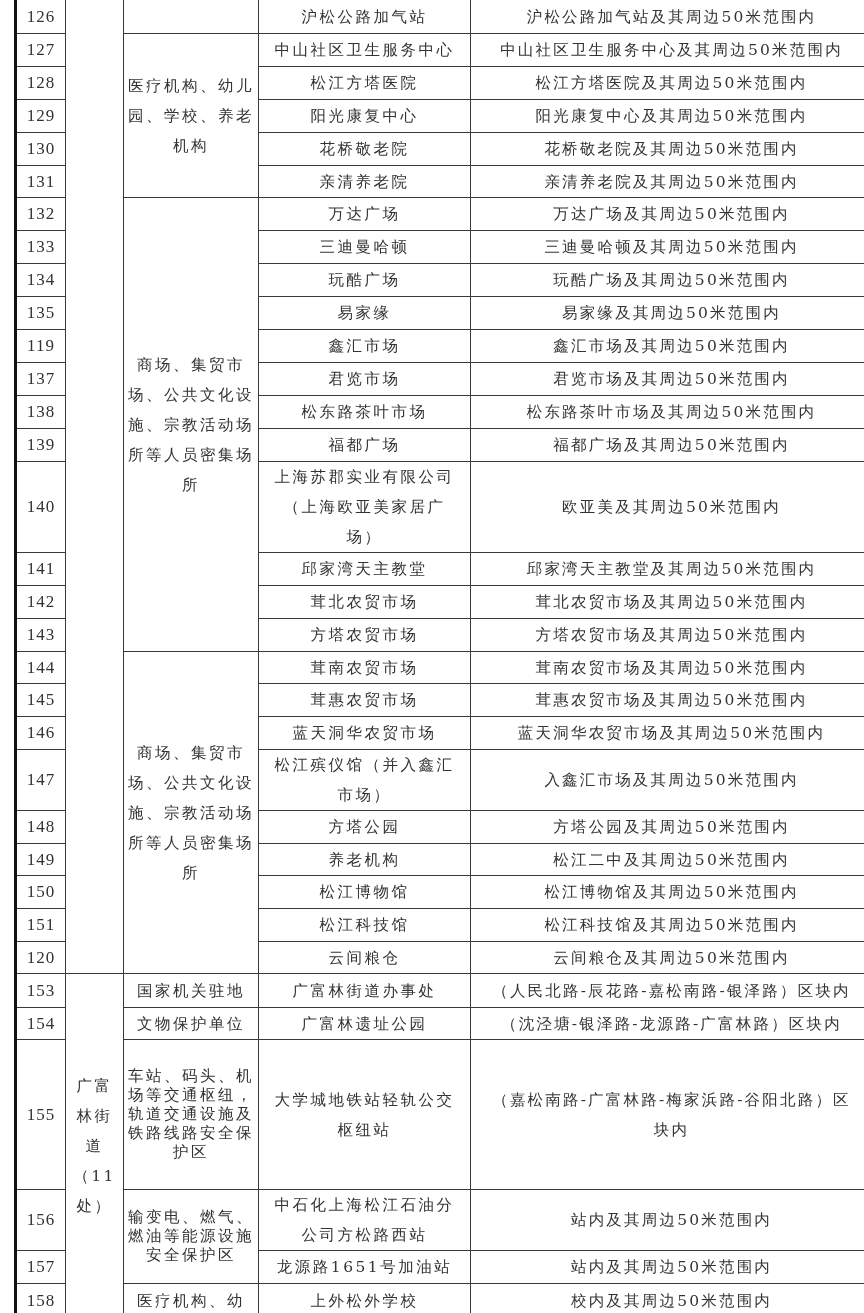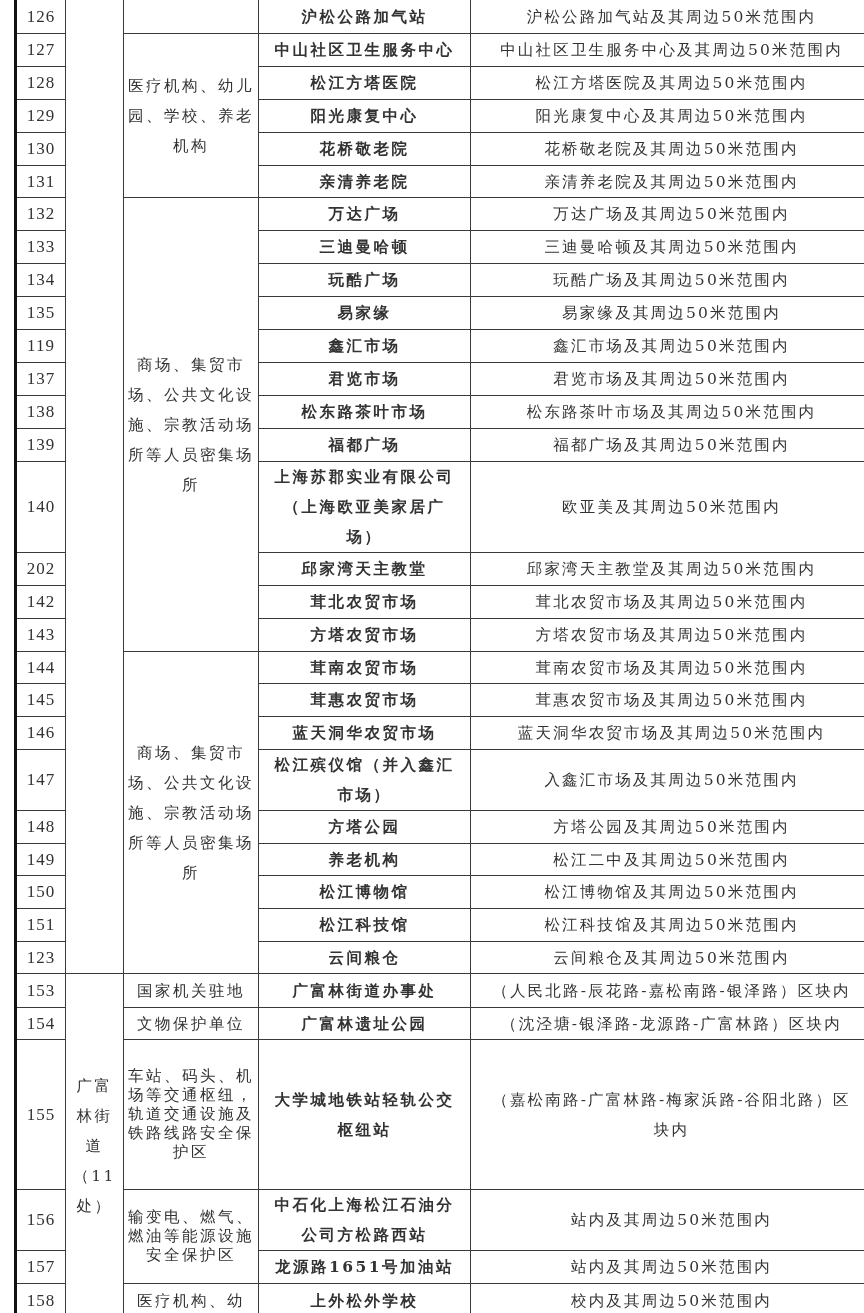--- a/index.html
+++ b/index.html
@@ -17,21 +17,21 @@
   table.grid td {
     border:1.3px solid #3a3a3a;
     text-align:center; vertical-align:middle;
     padding:0 4px; line-height:30px;
     overflow:hidden;
   }
   td.num { font-family:"Liberation Serif","DejaVu Serif",serif; font-size:17px; letter-spacing:1px; }
   td.street { vertical-align:middle; line-height:32px; padding:0 6px; }
   td.cat { line-height:33px; padding:0 8px; }
   td.range { letter-spacing:2.2px; }
-  td.loc { line-height:30px;font-weight:bold; }
+  td.loc { line-height:30px; }
   table.grid { border-left:3px solid #111; border-right:3px solid #111; }
 </style>
 </head>
 <body>
 
 <div class="page">
 <table class="grid">
   <colgroup>
     <col style="width:50px">
     <col style="width:58px">
@@ -117,21 +117,21 @@
       <td class="loc">福都广场</td>
       <td class="range">福都广场及其周边50米范围内</td>
     </tr>
 
     <tr style="height:89px">
       <td class="num">140</td>
       <td class="loc" style="padding:0 10px">上海苏郡实业有限公司（上海欧亚美家居广场）</td>
       <td class="range">欧亚美及其周边50米范围内</td>
     </tr>
     <tr style="height:33px">
-      <td class="num">202</td>
+      <td class="num">141</td>
       <td class="loc">邱家湾天主教堂</td>
       <td class="range">邱家湾天主教堂及其周边50米范围内</td>
     </tr>
     <tr style="height:33px">
       <td class="num">142</td>
       <td class="loc">茸北农贸市场</td>
       <td class="range">茸北农贸市场及其周边50米范围内</td>
     </tr>
     <tr style="height:33px">
       <td class="num">143</td>
@@ -174,21 +174,21 @@
       <td class="num">150</td>
       <td class="loc">松江博物馆</td>
       <td class="range">松江博物馆及其周边50米范围内</td>
     </tr>
     <tr style="height:33px">
       <td class="num">151</td>
       <td class="loc">松江科技馆</td>
       <td class="range">松江科技馆及其周边50米范围内</td>
     </tr>
     <tr style="height:32px">
-      <td class="num">123</td>
+      <td class="num">120</td>
       <td class="loc">云间粮仓</td>
       <td class="range">云间粮仓及其周边50米范围内</td>
     </tr>
 
     <tr style="height:34px">
       <td class="num">153</td>
       <td class="street" rowspan="6">广富林街道（11处）</td>
       <td class="cat">国家机关驻地</td>
       <td class="loc">广富林街道办事处</td>
       <td class="range">（人民北路-辰花路-嘉松南路-银泽路）区块内</td>

